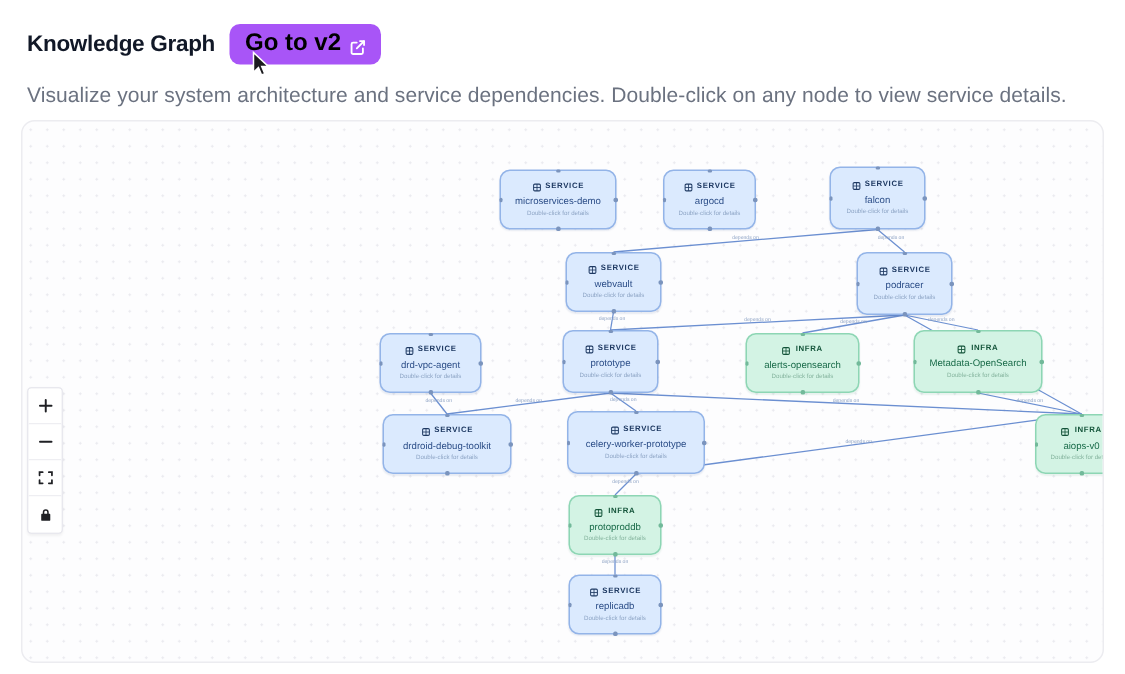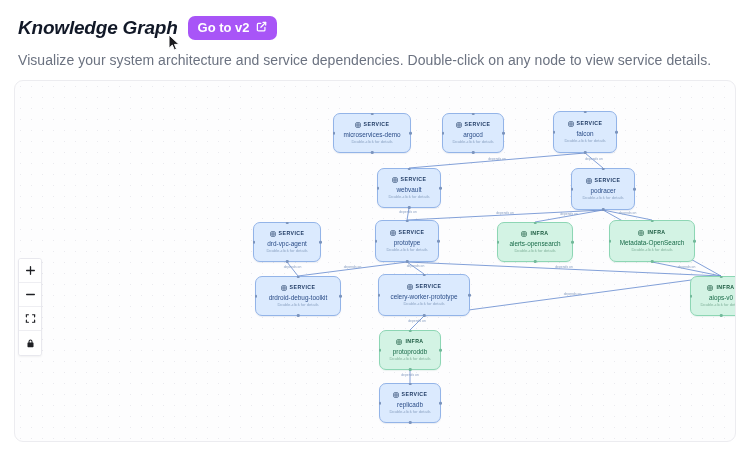--- a/index.html
+++ b/index.html
@@ -8,26 +8,26 @@
     background: #ffffff;
     font-family: "Liberation Sans", sans-serif;
     overflow: hidden;
   }
   .page { position: relative; width: 750px; height: 449px; background:#fff; }
 
   
   .header { padding: 16px 0 0 18px; }
   .title-row { display: flex; align-items: center; gap: 10px; }
   .page-title {
-    font-size: 19px; font-weight: bold; color: #111827; letter-spacing: -0.2px; font-style: italic;
+    font-size: 15px; font-weight: bold; color: #111827; letter-spacing: -0.2px;
   }
   .v2-btn {
-    display: inline-flex; align-items: flex-start; gap: 6px;
-    background: #a855f7; color: #ffffff;
-    font-size: 13px; font-weight: bold;
+    display: inline-flex; align-items: flex-end; gap: 6px;
+    background: #a855f7; color: #000000;
+    font-size: 16px; font-weight: bold;
     border: none; border-radius: 7px;
     padding: 5px 10px 6px 10px;
     cursor: pointer; line-height: 1;
   }
   .v2-btn .ext-icon { display:inline-flex; }
   .subtitle {
     margin: 12px 0 0 0; font-size: 14px; color: #6b7280; letter-spacing: .05px;
   }
 
   

